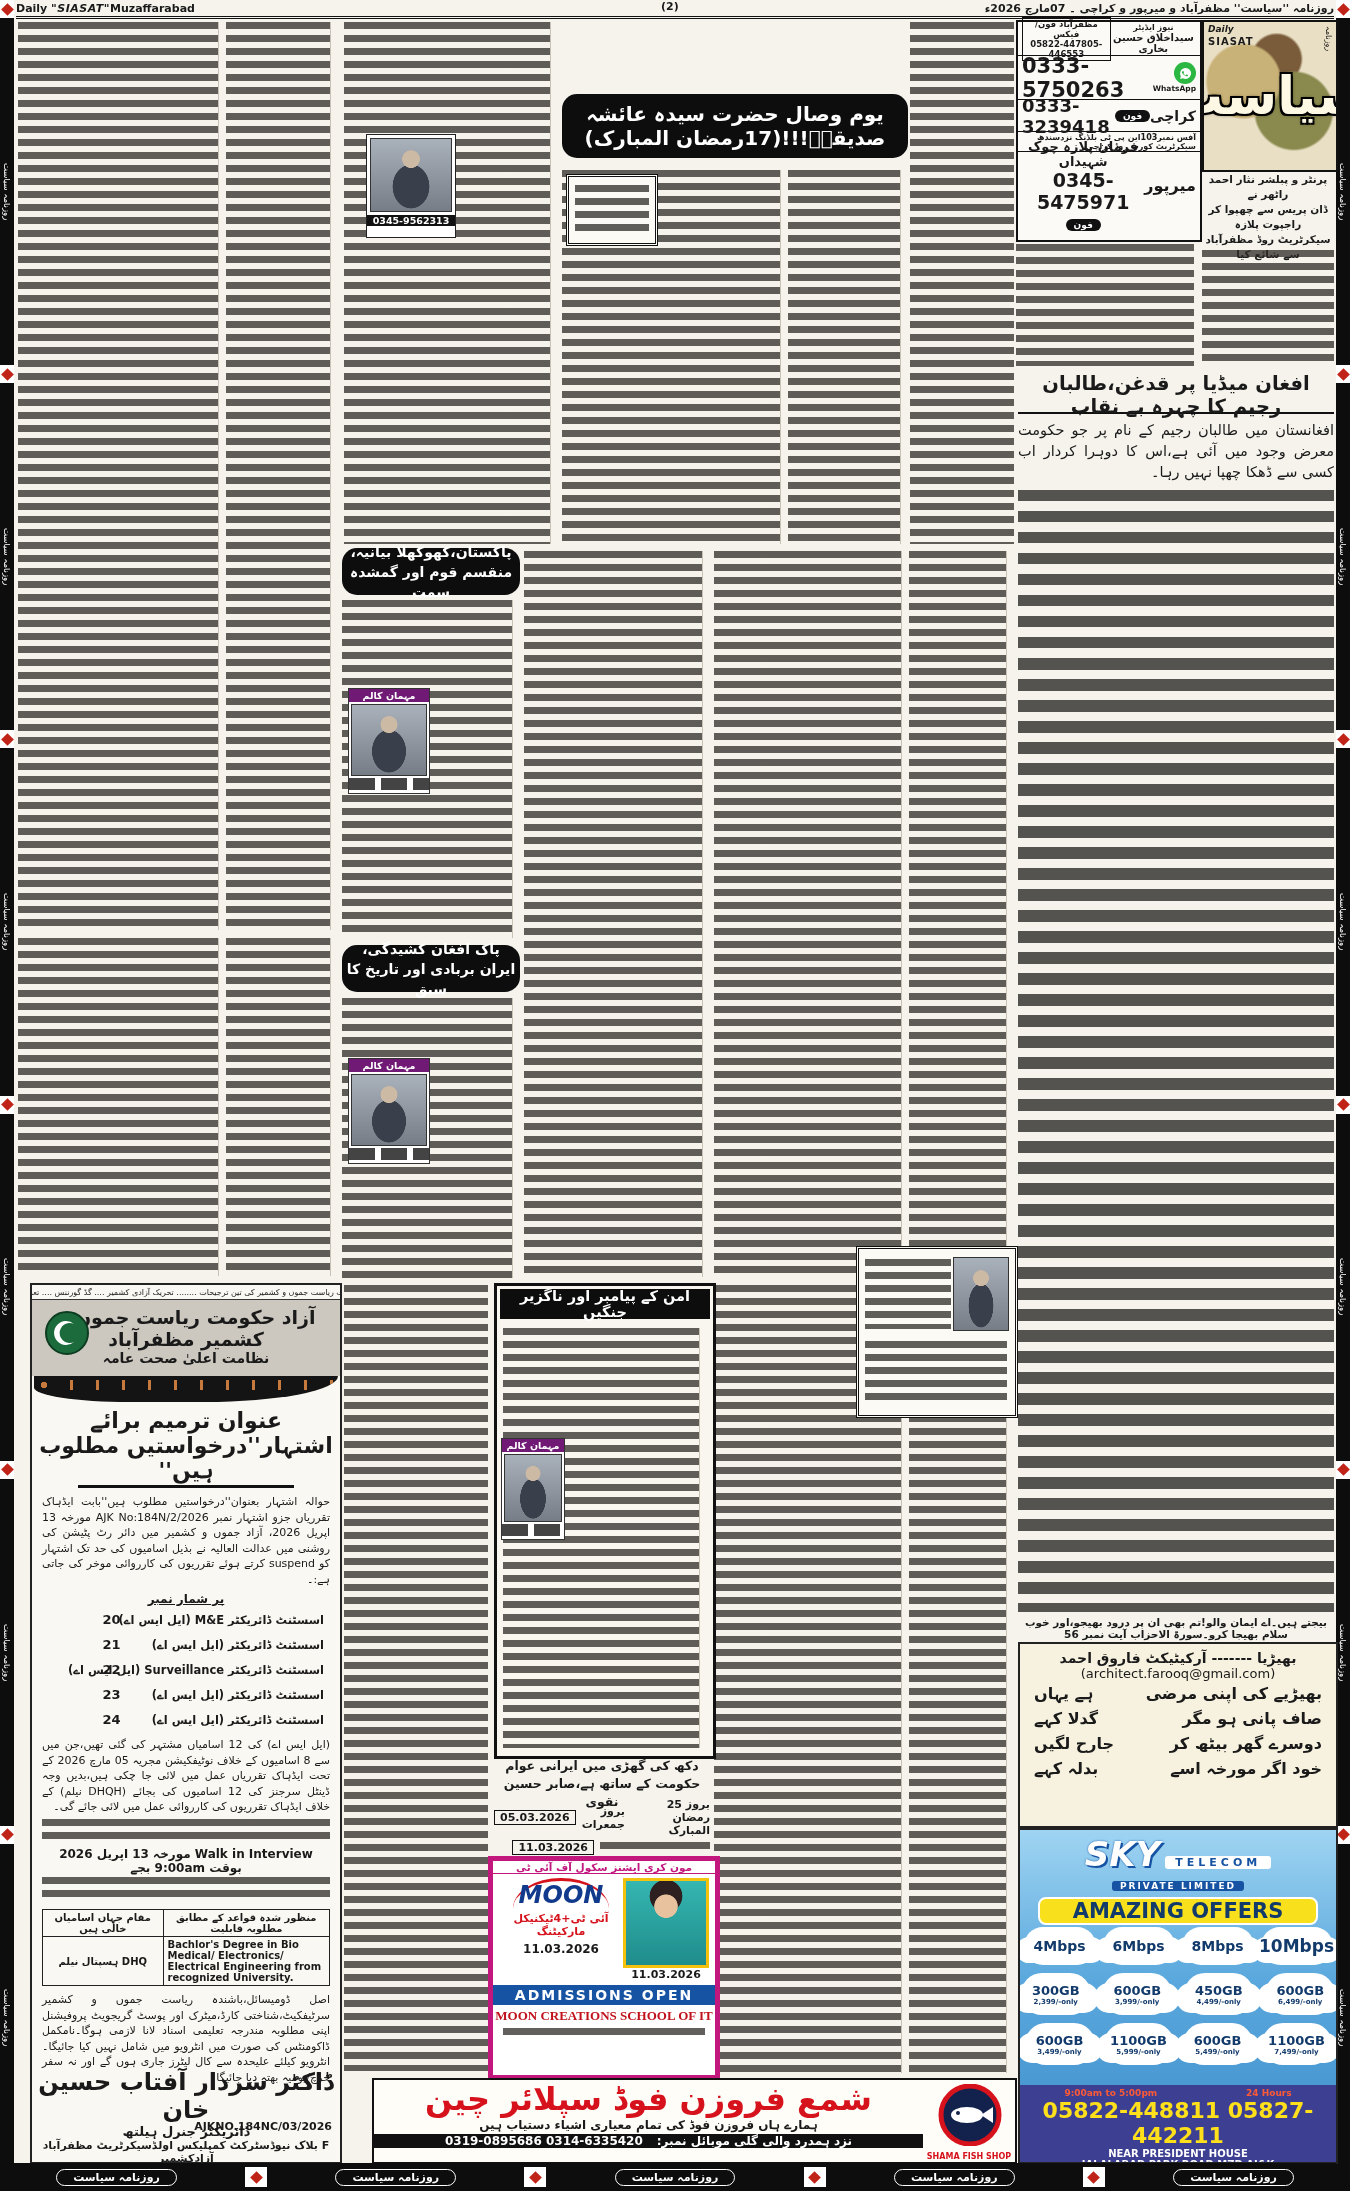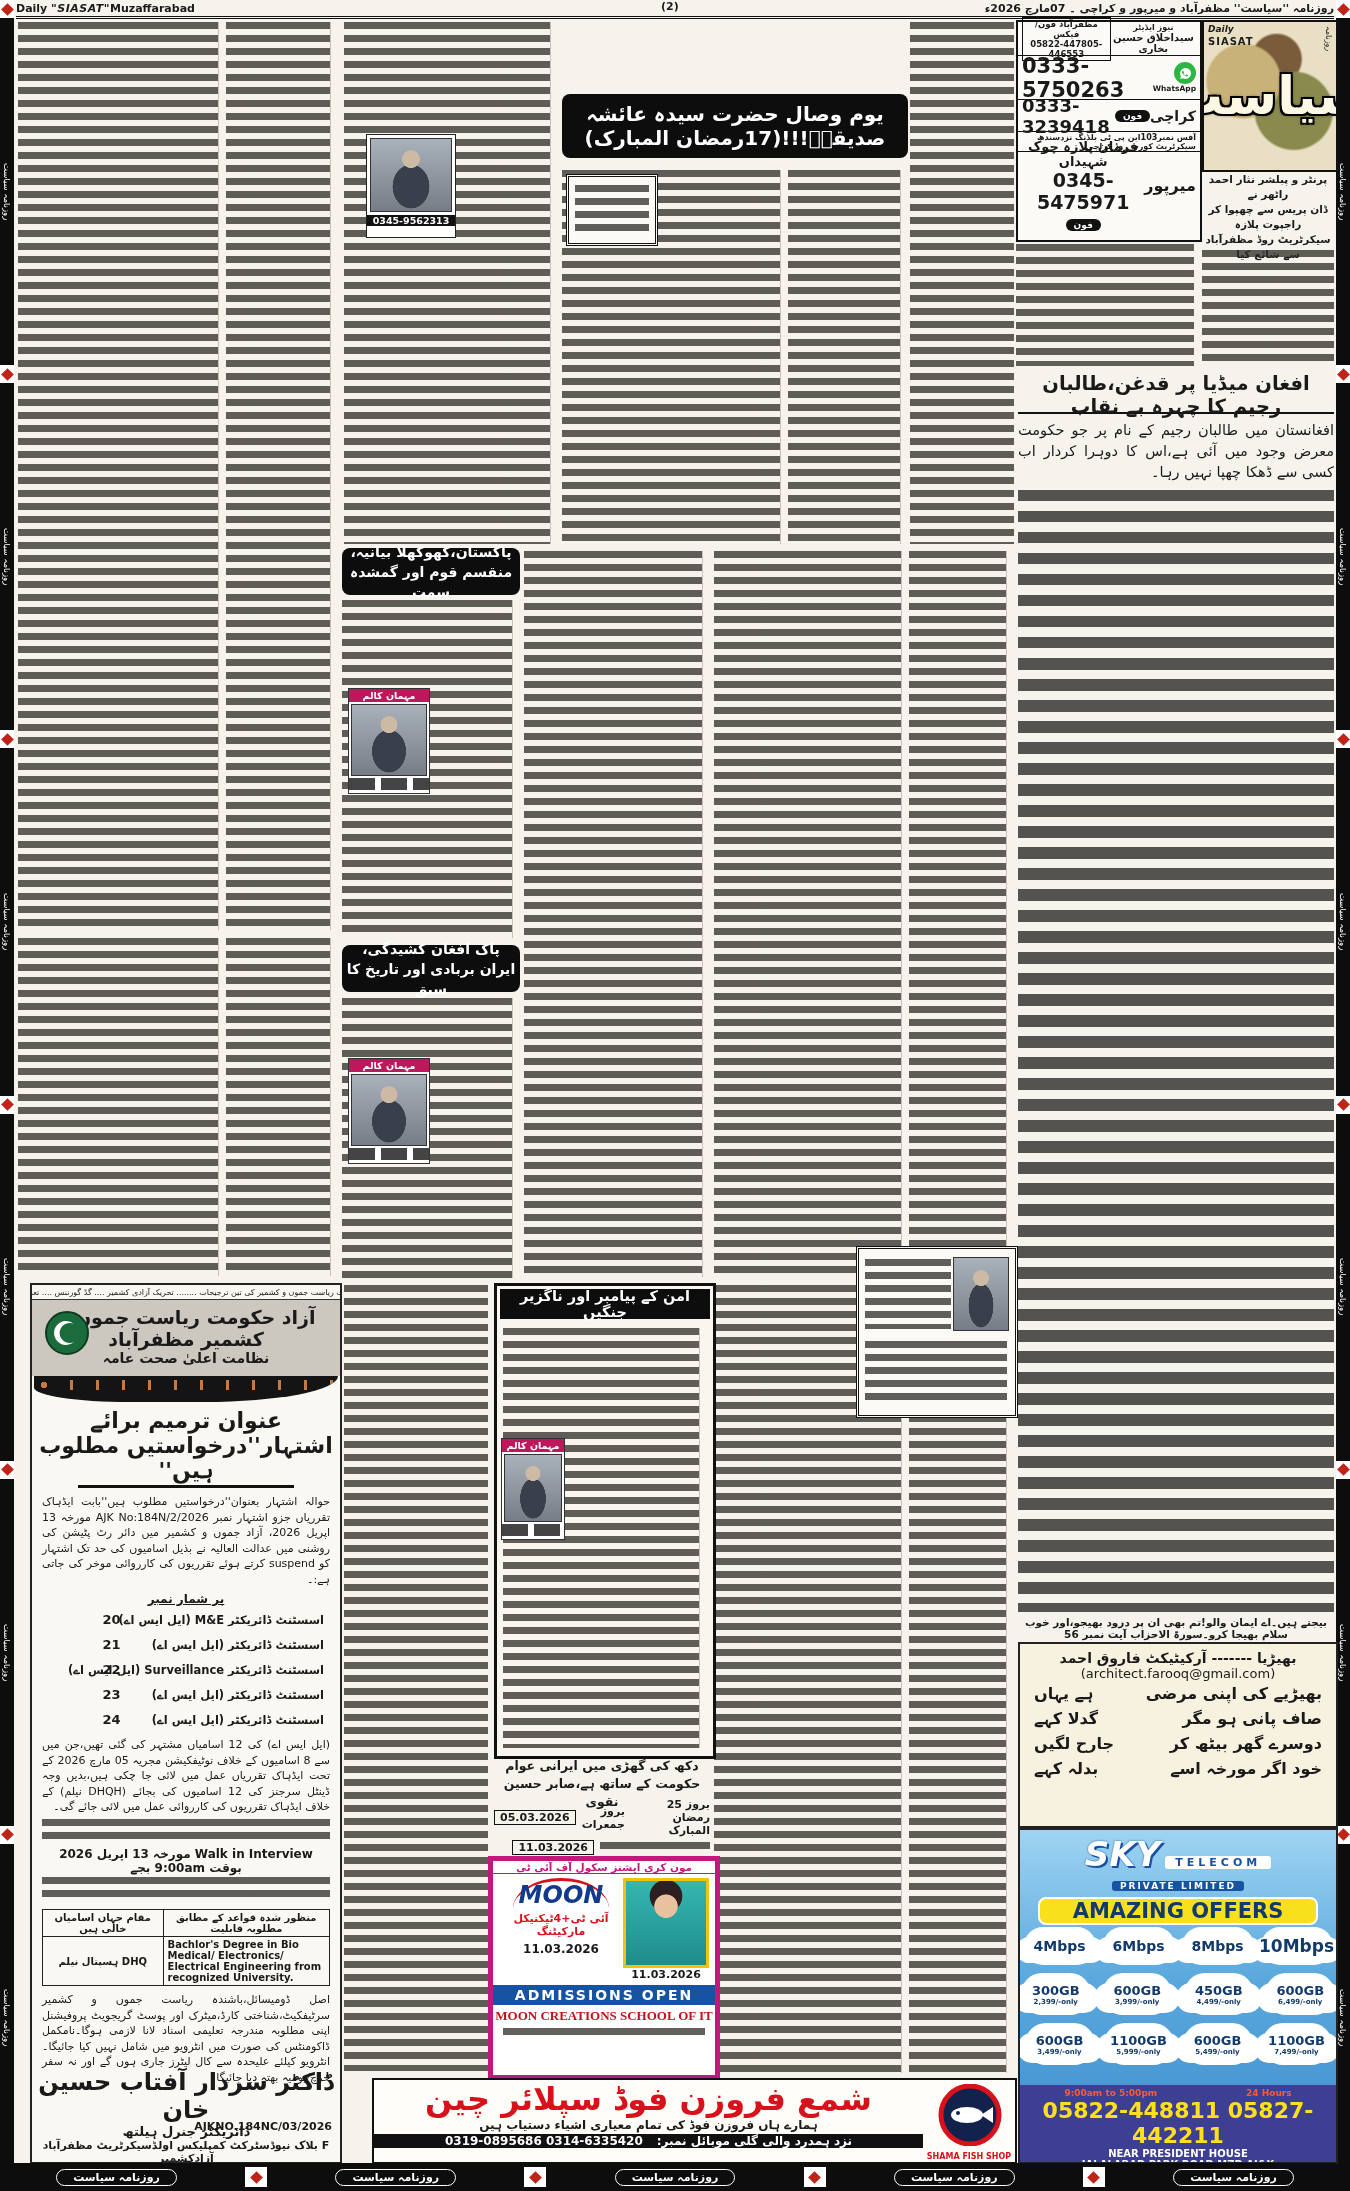--- a/index.html
+++ b/index.html
@@ -20,29 +20,29 @@
   .botbar{left:14px;top:2163px;width:1322px;height:28px;background:#0d0d0d;display:flex;align-items:center;justify-content:space-around;padding:0 8px;box-sizing:border-box;}
   .bpill{border:1.5px solid #fff;border-radius:12px;color:#fff;font-size:11px;font-weight:bold;padding:1px 16px;direction:rtl;}
   .bstarbox{width:22px;height:20px;background:#fff;display:flex;align-items:center;justify-content:center;}
   
   .sim{background:repeating-linear-gradient(to bottom,rgba(45,42,38,.75) 0 7px,transparent 7px 13px);}
   .sim-lg{background:repeating-linear-gradient(to bottom,rgba(40,38,35,.78) 0 11.5px,transparent 11.5px 21px);}
   .cols{display:flex;}
   .col{flex:1;}
   .col + .col{border-right:1px solid #c8c2b4;margin-right:7px;padding-right:7px;}
   
-  .band{background:#0d0d0d;color:#fff;font-weight:bold;display:flex;align-items:center;justify-content:center;text-align:center;direction:rtl;border-radius:8px;}
+  .band{background:#0d0d0d;color:#fff;font-weight:bold;display:flex;align-items:center;justify-content:center;text-align:center;direction:rtl;border-radius:15px;}
   .rule-under{border-bottom:2px solid #111;}
   
   .photo{background:
     radial-gradient(circle at 50% 28%,#cdbaa4 0 13%,transparent 14%),
     radial-gradient(ellipse at 50% 66%,#39404b 0 32%,transparent 33%),
     linear-gradient(#a9b1ba,#777d86);
     border:1px solid #333;}
-  .gc-label{background:#be185d;color:#fff;font-size:9.5px;font-weight:bold;text-align:center;direction:rtl;padding:1px 0;}
+  .gc-label{background:#701a75;color:#fff;font-size:9.5px;font-weight:bold;text-align:center;direction:rtl;padding:1px 0;}
   .gc-cap{height:12px;background:repeating-linear-gradient(to right,#444 0 26px,transparent 26px 32px);margin-top:1px;}
   
   .cbox{border:2px solid #111;background:#fbfaf6;font-weight:bold;direction:rtl;}
   .crow{border-bottom:1.5px solid #111;display:flex;align-items:center;justify-content:space-between;padding:2px 4px;box-sizing:border-box;}
   .pill{background:#111;color:#fff;border-radius:9px;font-size:9px;padding:1px 8px;}
   .bignum{font-family:"DejaVu Sans",sans-serif;font-weight:bold;direction:ltr;}
   .wa{width:22px;height:22px;border-radius:50%;background:#2bb741;display:flex;align-items:center;justify-content:center;flex:none;}
   
   .logobox{border:2.5px solid #111;background:
     radial-gradient(circle at 30% 40%,#c9b277 0 28%,transparent 30%),

